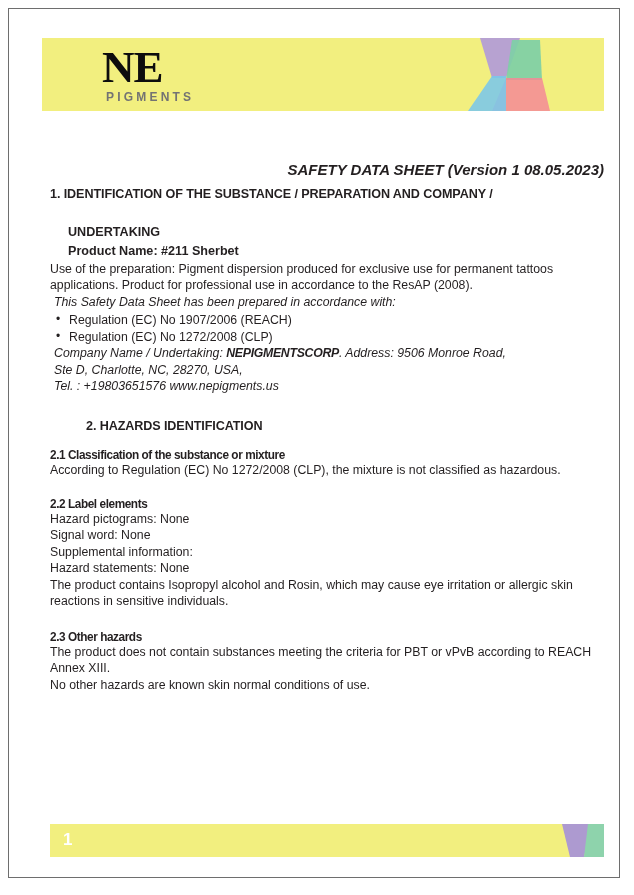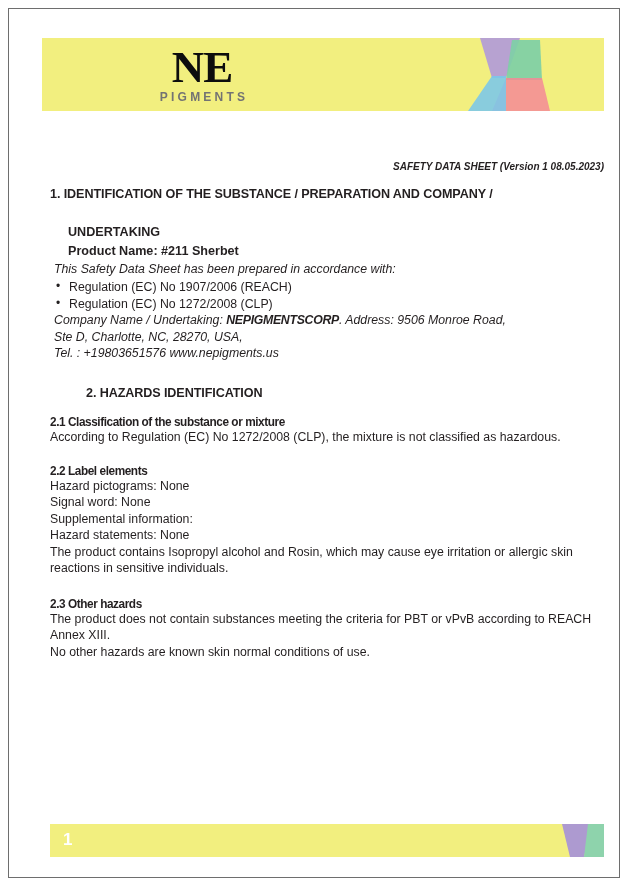--- a/index.html
+++ b/index.html
@@ -33,21 +33,20 @@
     width: 562px;
     height: 73px;
     background: #f2ef7f;
     overflow: hidden;
   }
   .brand {
     position: absolute;
     left: 60px;
     top: 8px;
     width: 200px;
-    text-align: center;
   }
   .brand-main {
     font-family: "Liberation Serif", serif;
     font-weight: bold;
     font-size: 45px;
     line-height: 42px;
     letter-spacing: -1px;
     color: #0d0d0d;
     display: block;
   }
@@ -71,21 +70,21 @@
   .logo-mark svg { display: block; }
 
   
   .version-line {
     position: absolute;
     left: 0;
     top: 152px;
     width: 562px;
     padding-left: 33px;
     text-align: right;
-    font-size: 10px;
+    font-size: 15px;
     font-style: italic;
     font-weight: bold;
     color: #231f20;
   }
 
   
   .content {
     position: absolute;
     left: 41px;
     top: 178px;
@@ -196,20 +195,21 @@
 
   <div class="version-line">SAFETY DATA SHEET (Version 1 08.05.2023)</div>
 
   <div class="content">
 
     <p class="h1">1. IDENTIFICATION OF THE SUBSTANCE / PREPARATION AND COMPANY /</p>
 
     <p class="indent mt20">UNDERTAKING</p>
     <p class="indent">Product Name: #211 Sherbet</p>
 
+    <p class="body mt22">Use of the preparation: Pigment dispersion produced for exclusive use for permanent tattoos applications. Product for professional use in accordance to the ResAP (2008).</p>
 
     <p class="body mt20 pl4">This Safety Data Sheet has been prepared in accordance with:</p>
 
     <ul class="reg">
       <li>Regulation (EC) No 1907/2006 (REACH)</li>
       <li>Regulation (EC) No 1272/2008 (CLP)</li>
     </ul>
 
     <p class="body pl4"><span>Company  Name  / Undertaking:</span> <b class="tight">NEPIGMENTSCORP</b><span>. Address: 9506 Monroe Road,</span></p>
     <p class="body pl4">Ste D, Charlotte, NC, 28270, USA,</p>

